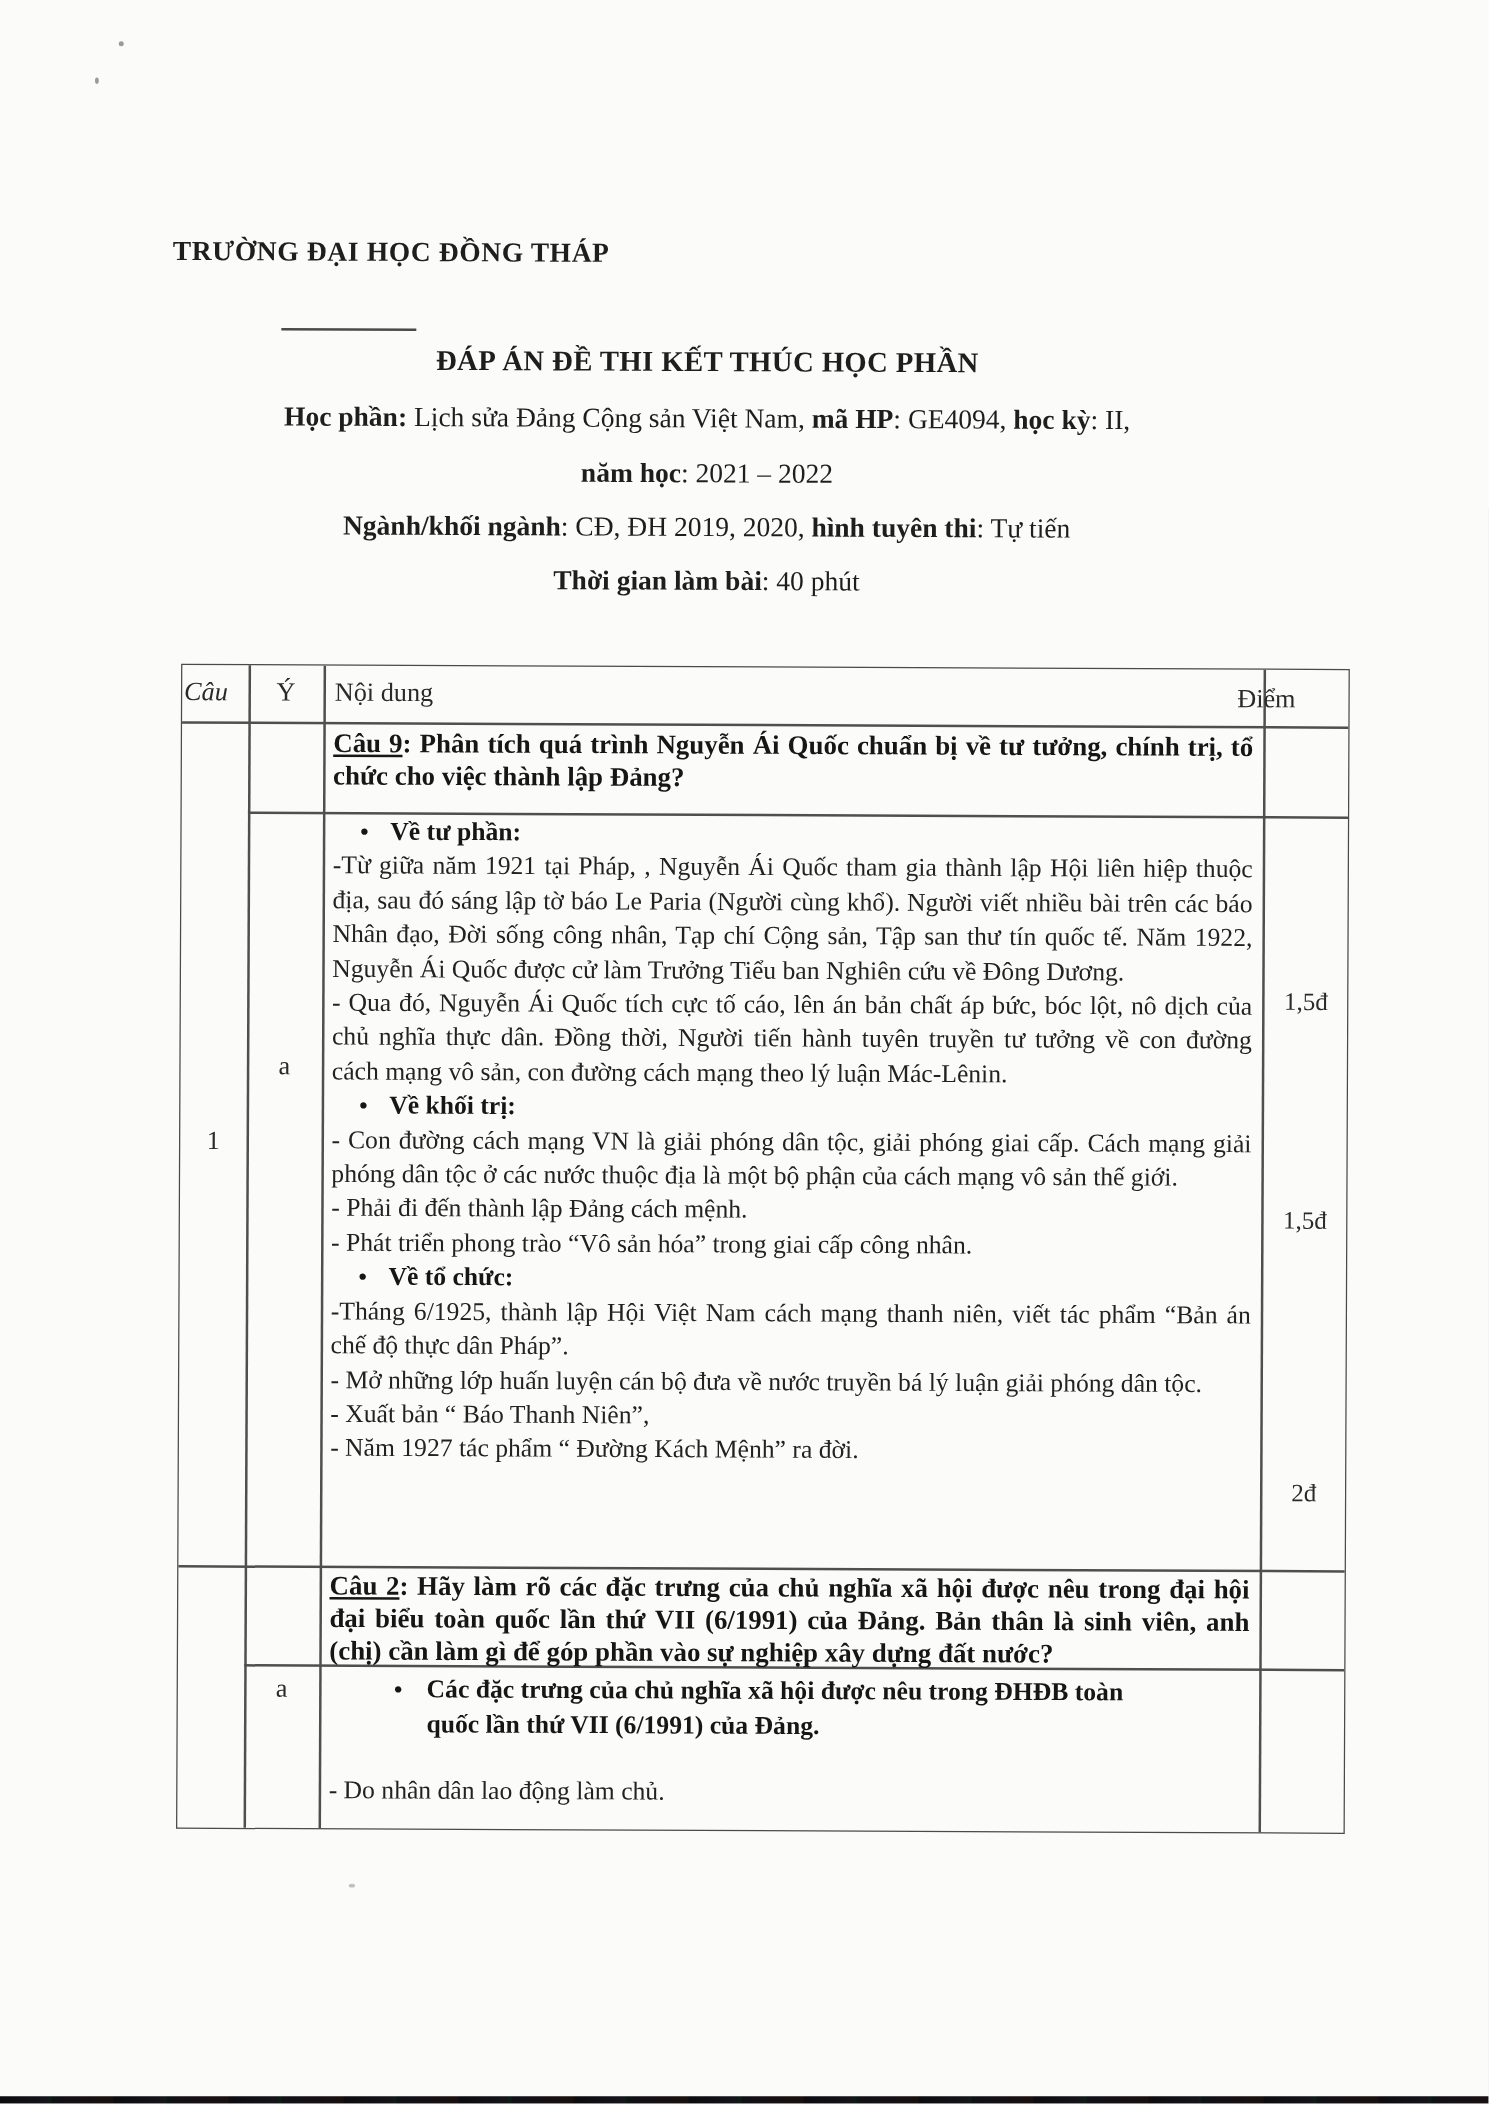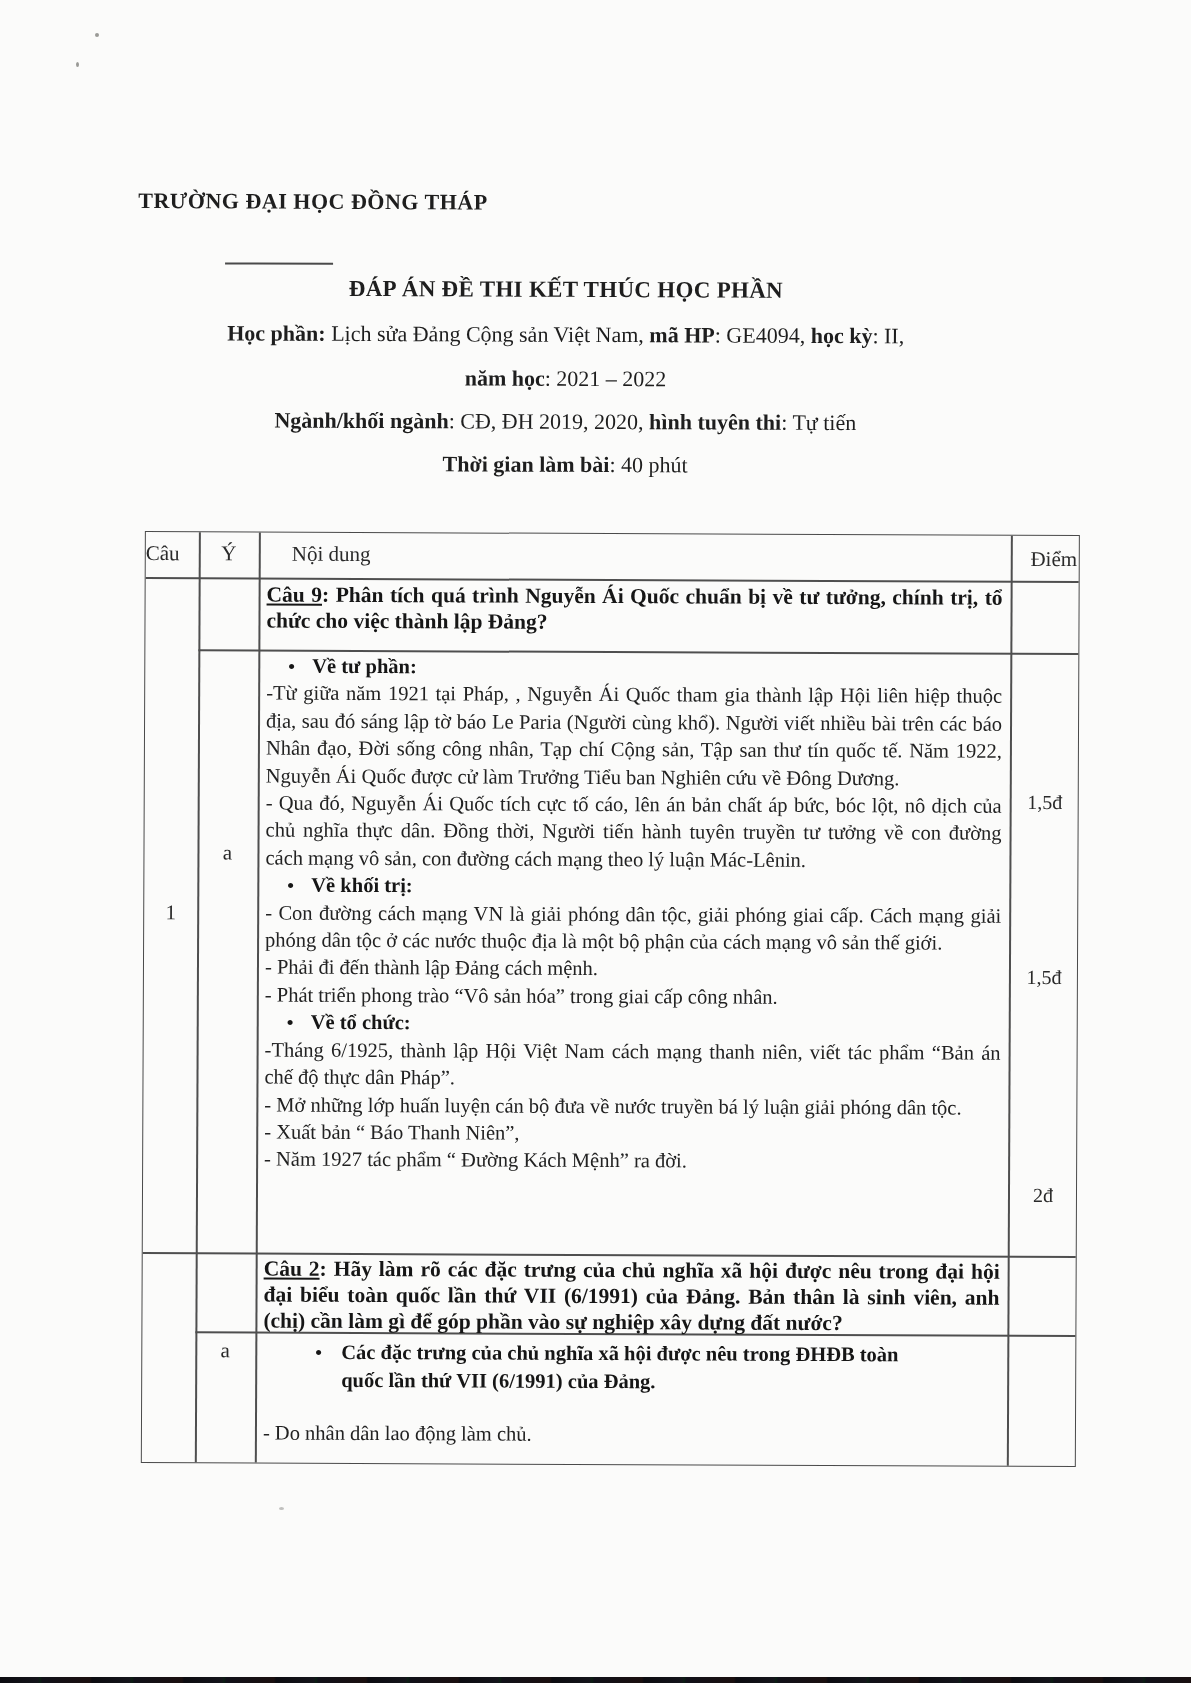--- a/index.html
+++ b/index.html
@@ -84,24 +84,24 @@
 
       <div class="vline" style="left:53px;"></div>
       <div class="vline" style="left:113px;"></div>
       <div class="vline" style="left:865px;"></div>
 
       <div class="hline" style="left:0;right:0;top:45px;"></div>
       <div class="hline hline-sub" style="top:117px;"></div>
       <div class="hline" style="left:0;right:0;top:720px;"></div>
       <div class="hline hline-sub" style="top:799px;"></div>
 
-      <div class="th" style="left:0;width:38px;text-align:left;">Câu</div>
+      <div class="th" style="left:0;width:38px;text-align:center;font-style:italic;">Câu</div>
       <div class="th" style="left:53px;width:60px;text-align:center;">Ý</div>
-      <div class="th" style="left:122px;margin-left:24px;">Nội dung</div>
-      <div class="th" style="left:873px;width:70px;text-align:center;top:11px;">Điểm</div>
+      <div class="th" style="left:122px;">Nội dung</div>
+      <div class="th" style="left:844px;width:70px;text-align:left;top:11px;">Điểm</div>
 
       <div class="cell-q" style="top:45px;"><span class="u">Câu 9</span><span>: Phân tích quá trình Nguyễn Ái Quốc chuẩn bị về tư tưởng, chính trị, tổ chức cho việc thành lập Đảng?</span></div>
 
       <div class="cell-a" style="top:117px;">
         <div class="bullet-line"><span class="bullet">•</span><span>Về tư phần:</span></div>
         <p>-Từ giữa năm 1921 tại Pháp, , Nguyễn Ái Quốc tham gia thành lập Hội liên hiệp thuộc địa, sau đó sáng lập tờ báo Le Paria (Người cùng khổ). Người viết nhiều bài trên các báo Nhân đạo, Đời sống công nhân, Tạp chí Cộng sản, Tập san thư tín quốc tế. Năm 1922, Nguyễn Ái Quốc được cử làm Trưởng Tiểu ban Nghiên cứu về Đông Dương.</p>
         <p>- Qua đó, Nguyễn Ái Quốc tích cực tố cáo, lên án bản chất áp bức, bóc lột, nô dịch của chủ nghĩa thực dân. Đồng thời, Người tiến hành tuyên truyền tư tưởng về con đường cách mạng vô sản, con đường cách mạng theo lý luận Mác-Lênin.</p>
         <div class="bullet-line"><span class="bullet">•</span><span>Về khối trị:</span></div>
         <p>- Con đường cách mạng VN là giải phóng dân tộc, giải phóng giai cấp. Cách mạng giải phóng dân tộc ở các nước thuộc địa là một bộ phận của cách mạng vô sản thế giới.</p>
         <p>- Phải đi đến thành lập Đảng cách mệnh.</p>

